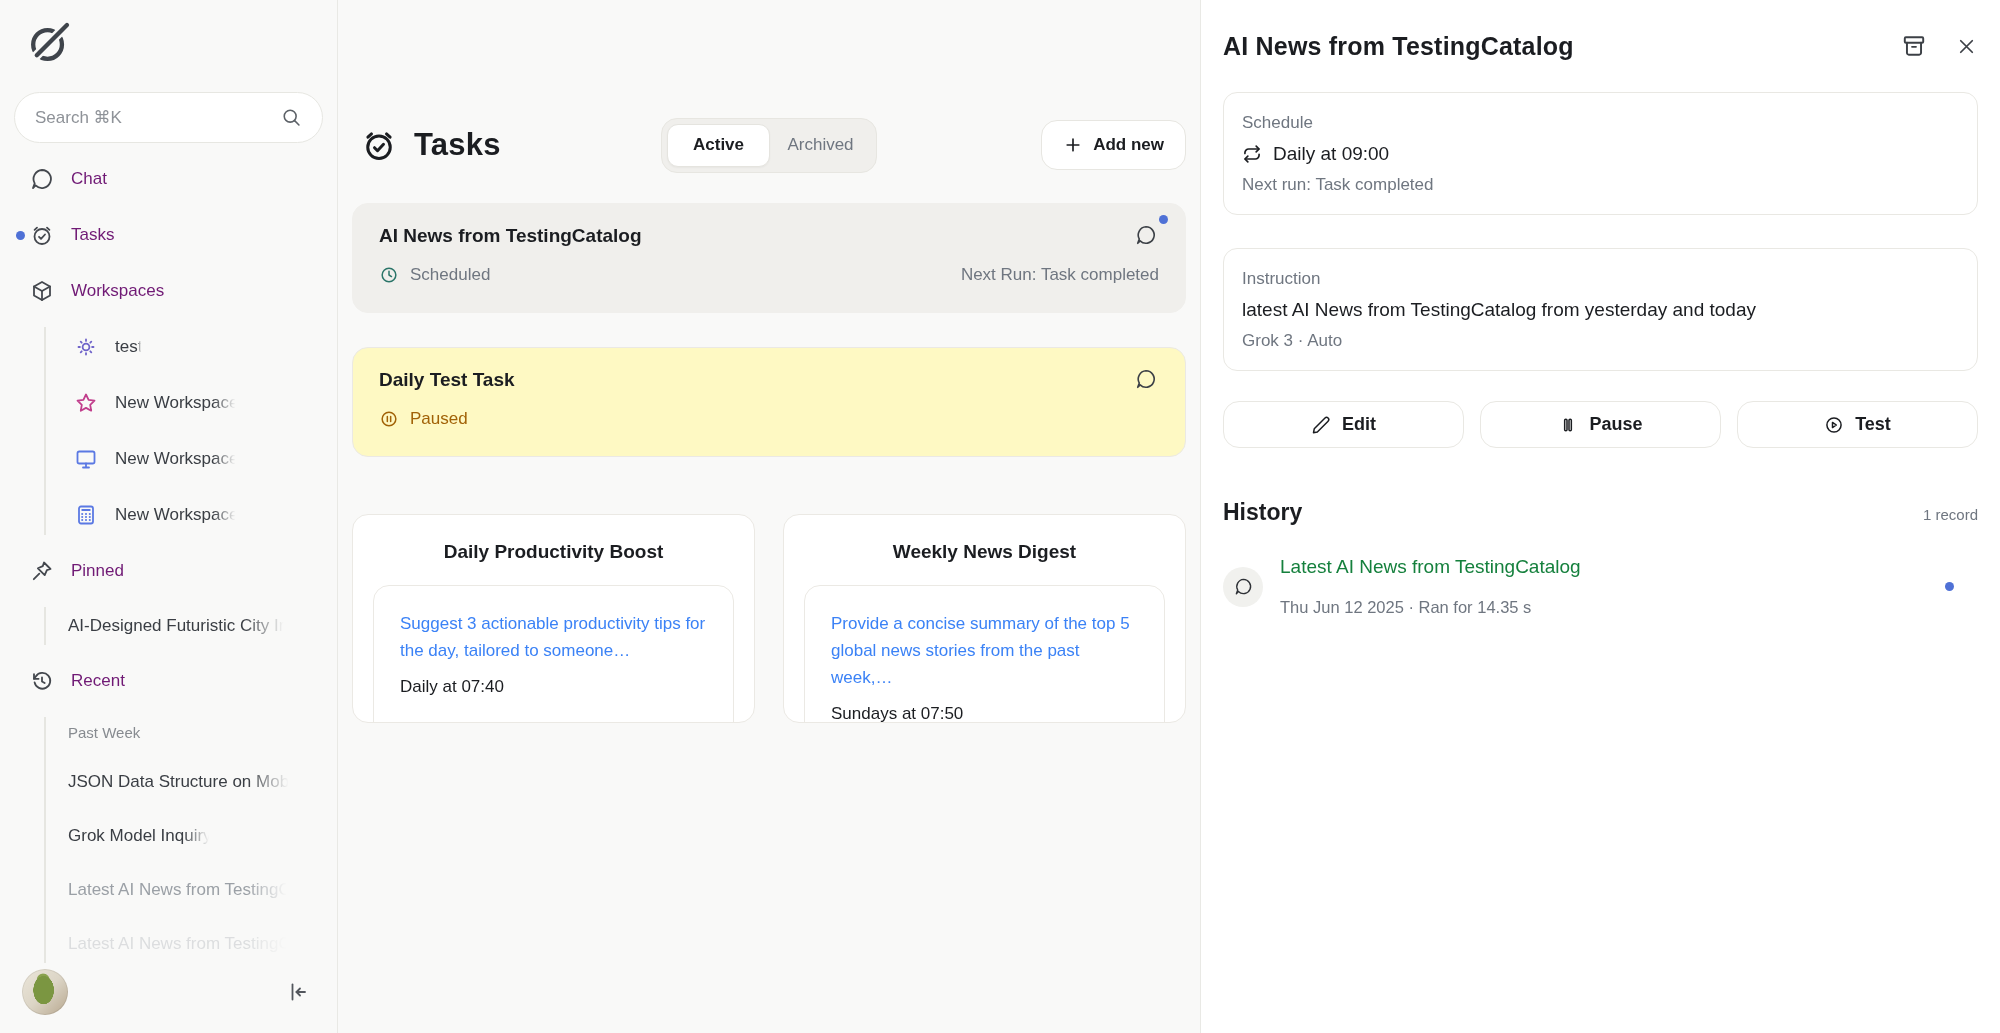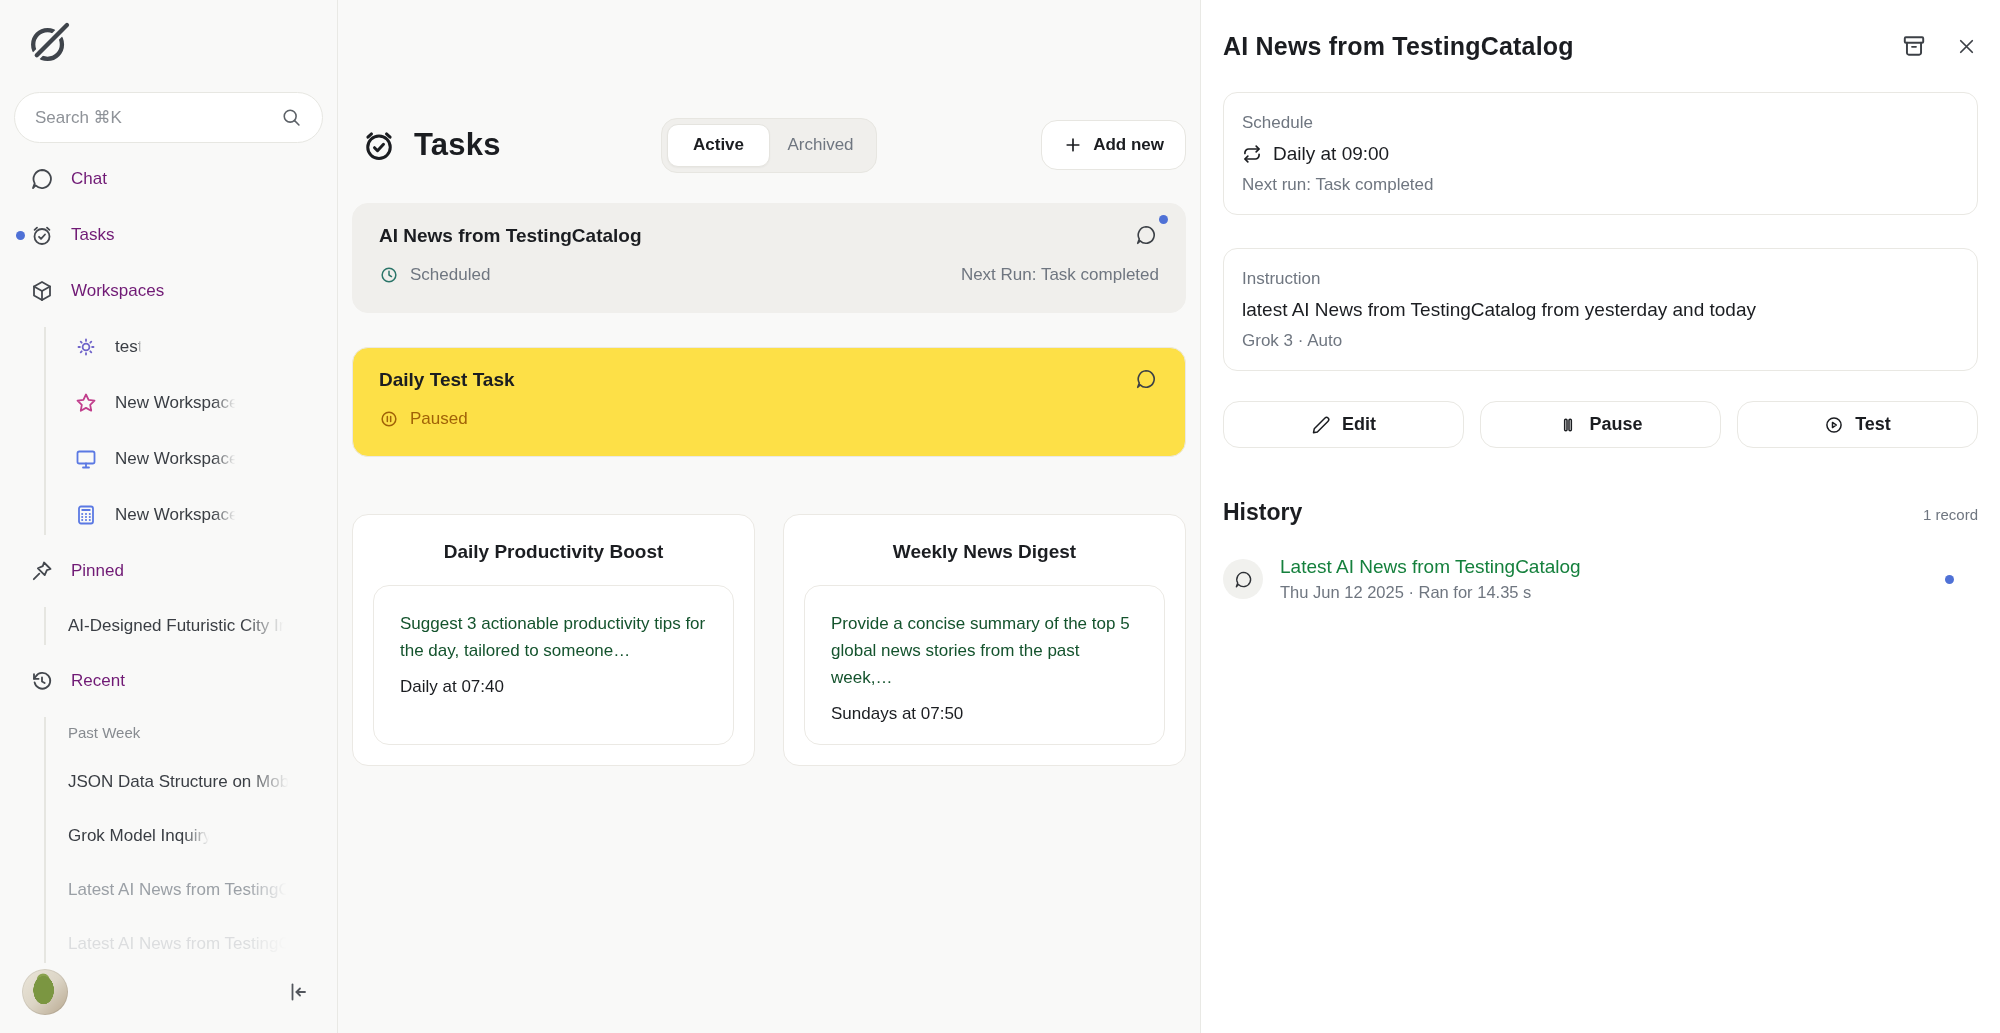--- a/index.html
+++ b/index.html
@@ -66,41 +66,41 @@
   .seg-btn { flex:1; border-radius:11px; display:flex; align-items:center; justify-content:center;
              font-size:17px; color:#6f7680; font-weight:500; cursor:pointer; background:none; border:none; font-family:inherit; }
   .seg-btn.active { background:#fff; border:1px solid #e5e4df; color:#1b1d21; font-weight:600;
                     box-shadow:0 1px 2px rgba(0,0,0,.04); }
   .add-btn { margin-left:auto; height:50px; padding:0 21px; background:#fff; border:1px solid #e7e6e1;
              border-radius:16px; display:flex; align-items:center; gap:10px; font-size:17px; font-weight:600;
              color:#1b1d21; cursor:pointer; font-family:inherit; }
   .add-btn .ic { width:20px; height:20px; stroke-width:2; }
 
   .task-list { margin-top:30px; display:flex; flex-direction:column; gap:34px; }
-  .task-row { border-radius:16px; padding:21px 26px 27px; position:relative; background:#fde047;
+  .task-row { border-radius:16px; padding:21px 26px 27px; position:relative; background:#fef9c3;
               border:1px solid #ebe9e4; cursor:pointer; }
   .task-row.selected { background:#f0efec; border-color:#f0efec; }
   .task-title { font-size:19px; font-weight:600; }
   .task-status-row { margin-top:18px; display:flex; align-items:center; justify-content:space-between; }
   .status { display:flex; align-items:center; gap:11px; font-size:17px; color:#6f7680; }
   .status .ic { width:20px; height:20px; }
   .status.scheduled .ic { color:#2b7569; }
   .status.paused { color:#a16207; }
   .status.paused .ic { color:#a16207; }
   .next-run { font-size:17px; color:#6f7680; }
   .row-bubble { position:absolute; right:28px; top:20px; width:22px; height:22px; color:#3c4046; }
   .row-dot { position:absolute; right:17px; top:11px; }
 
   .cards { margin-top:57px; display:flex; gap:28px; }
-  .suggestion-card { flex:1; height:252px; background:#fff; border:1px solid #ebe9e4; border-radius:16px;
+  .suggestion-card { flex:1; height:209px; background:#fff; border:1px solid #ebe9e4; border-radius:16px;
                      padding:26px 20px 0; overflow:hidden; cursor:pointer; }
   .suggestion-title { text-align:center; font-size:19px; font-weight:600; }
   .suggestion-inner { margin-top:22px; border:1px solid #ebe9e4; border-radius:16px; height:160px;
                       padding:24px 26px; }
-  .suggestion-desc { font-size:17px; line-height:27px; color:#14532d; }
+  .suggestion-desc { font-size:17px; line-height:27px; color:#3b82f6; }
   .suggestion-when { margin-top:13px; font-size:17px; color:#1b1d21; }
 
   
   .panel { flex:0 0 800px; width:800px; background:#fff; border-left:1px solid #e9e9e5;
            padding:24px 22px 20px; display:flex; flex-direction:column; }
   .panel-header { display:flex; align-items:center; height:44px; }
   .panel-title { font-size:25px; font-weight:700; letter-spacing:.2px; }
   .panel-header-icons { margin-left:auto; display:flex; align-items:center; gap:28px; }
   .icon-btn { background:none; border:none; color:#3c4046; cursor:pointer; display:flex; align-items:center; justify-content:center; }
 
@@ -119,21 +119,21 @@
 
   .history-head { margin-top:51px; display:flex; align-items:baseline; justify-content:space-between; }
   .history-title { font-size:23px; font-weight:700; }
   .history-count { font-size:15px; color:#6f7680; }
   .history-item { margin-top:30px; display:flex; align-items:center; gap:17px; cursor:pointer; position:relative;
                   padding-right:44px; }
   .history-avatar { width:40px; height:40px; border-radius:50%; background:#f1f1ee; display:flex;
                     align-items:center; justify-content:center; color:#2e3136; }
   .history-avatar .ic { width:19px; height:19px; }
   .history-item-title { font-size:19px; color:#15803d; }
-  .history-item-meta { margin-top:5px; font-size:16.5px; color:#6f7680; }
+  .history-item-meta { margin-top:20px; font-size:16.5px; color:#6f7680; }
   .history-dot { position:absolute; right:24px; top:50%; margin-top:-4.5px; }
 </style>
 </head>
 <body>
 
 <div class="app">
 
   <aside class="sidebar">
     <div class="logo">
       <svg class="ic" viewBox="0 0 32 32" style="width:46px;height:46px;stroke-width:3">

